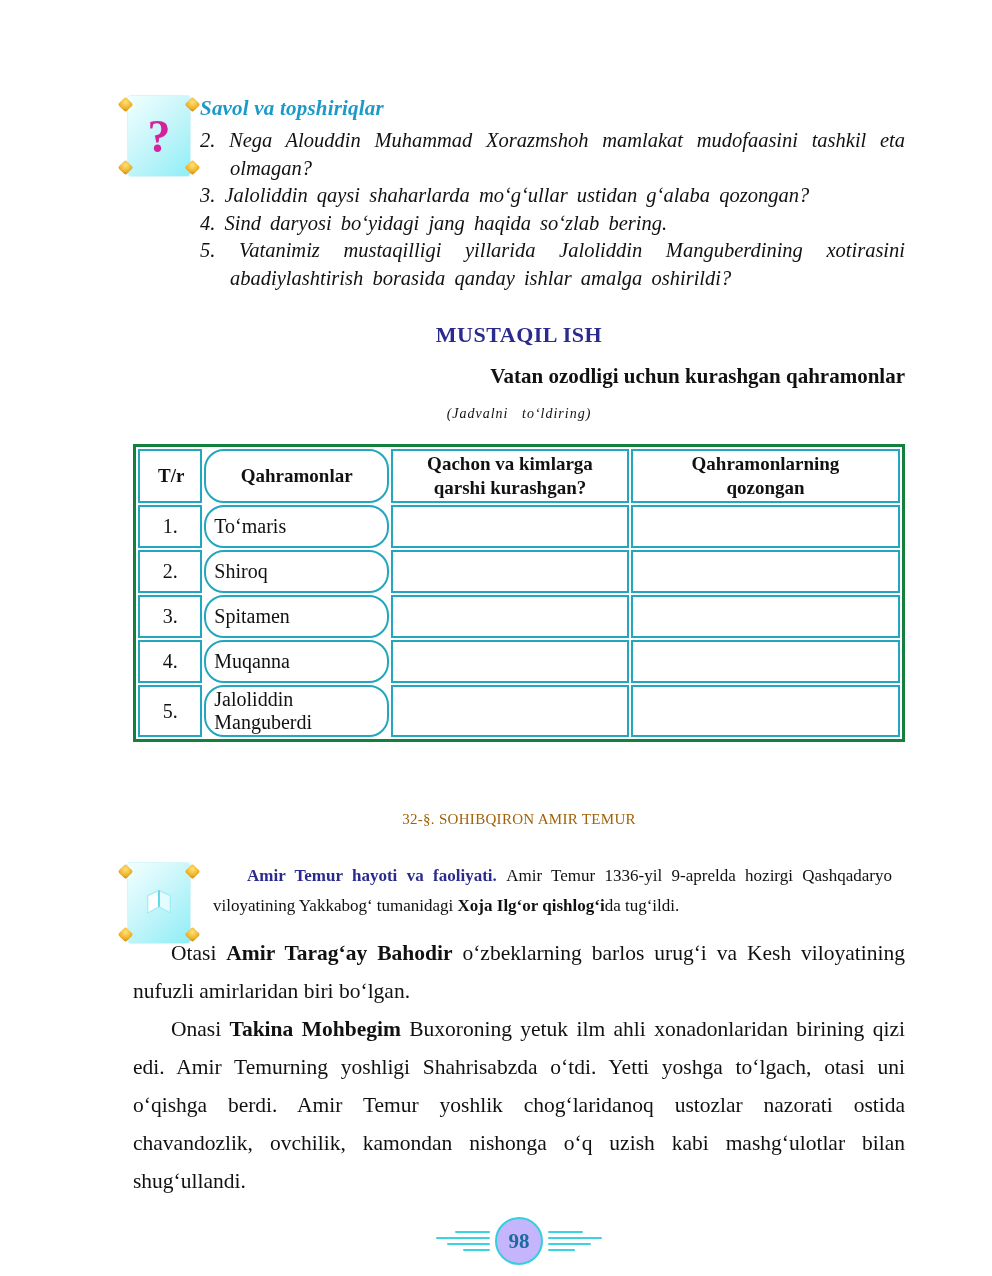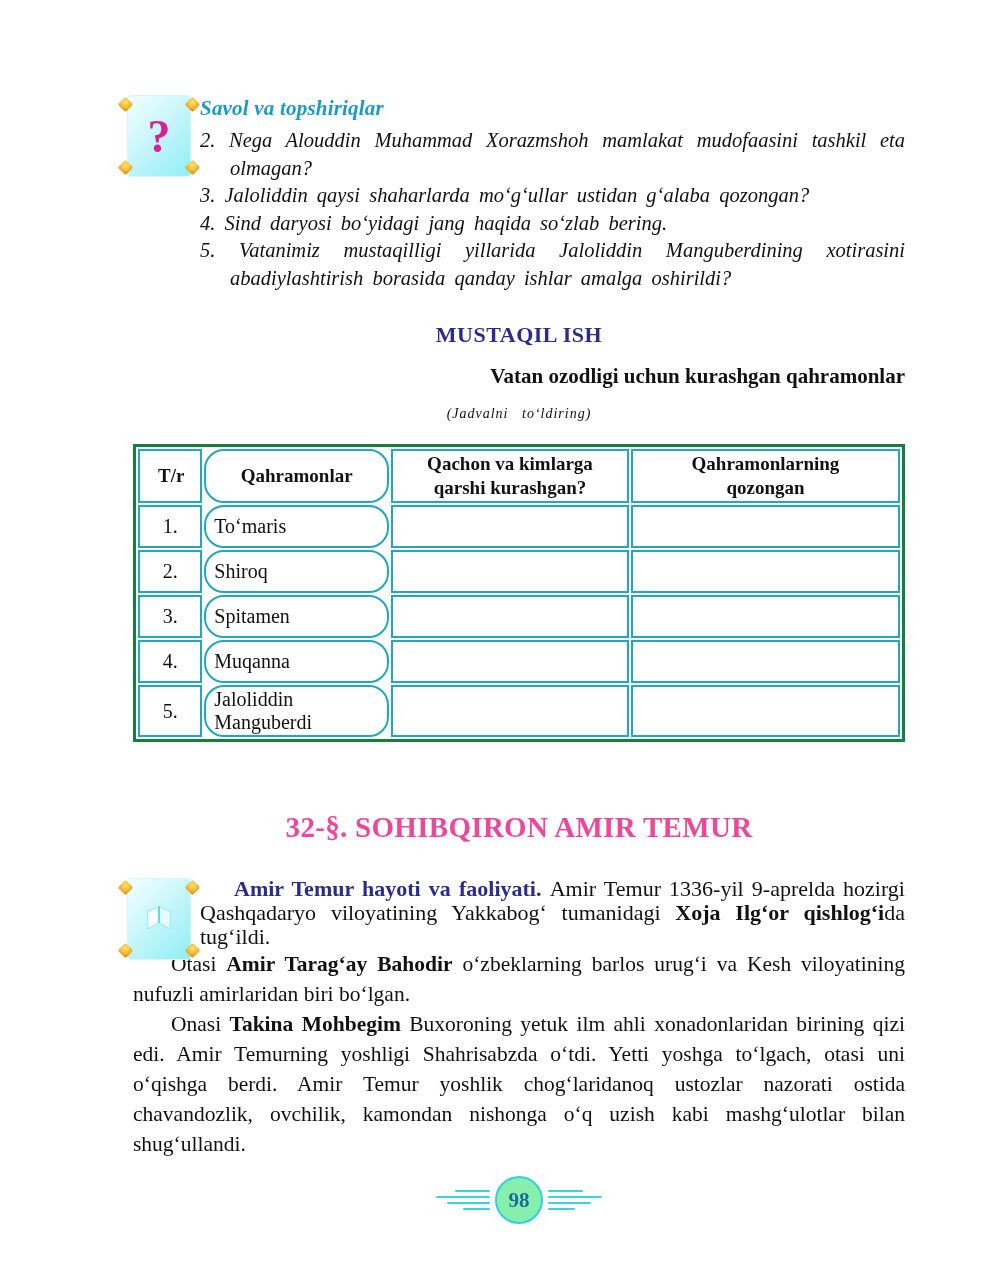--- a/index.html
+++ b/index.html
@@ -80,53 +80,53 @@
   table.heroes th.col-3{padding:0 44px;}
   table.heroes td{height:37px;font-size:20px;vertical-align:middle;}
   .col-0{width:5.6%;text-align:center;}
   .col-1{width:26%;border-radius:20px;}
   td.col-1{padding-left:8px;}
   .col-2{width:35%;}
   .col-3{width:33.4%;}
 
   
   .h-section{
-    text-align:center;font-size:29px;font-weight:bold;color:#ec4899;
+    text-align:center;font-size:15px;font-weight:normal;color:#a16207;
     margin:69px 0 0 0;letter-spacing:.3px;
   }
   .para-first{position:relative;margin:33px 0 0 67px;}
   .para-first .scroll-icon{top:2px;}
   .book-svg{width:40px;height:40px;}
   .para-first p{
-    margin:0;font-size:22px;line-height:24px;text-align:justify;
+    margin:13px;font-size:17px;line-height:30px;text-align:justify;
     text-indent:34px;
   }
   .seg-lead{color:#2b2b8e;font-weight:bold;}
   .seg-bold{font-weight:bold;}
   .body-para{
-    margin:0;font-size:21.5px;line-height:30px;text-align:justify;
+    margin:0;font-size:21.5px;line-height:38px;text-align:justify;
     text-indent:38px;
   }
 
   
   .footer-orn{
     margin-top:17px;
     display:flex;align-items:center;justify-content:center;gap:5px;
   }
   .wing{display:flex;flex-direction:column;gap:3.5px;}
   .wing.left{align-items:flex-end;}
   .wing.right{align-items:flex-start;}
   .wing .bar{height:2.5px;background:#3cd3de;border-radius:1px;}
   .wing .b0{width:35px}
   .wing .b1{width:54px}
   .wing .b2{width:43px}
   .wing .b3{width:27px}
   .pg-circle{
     width:44px;height:44px;border:2.5px solid #35cede;border-radius:50%;
-    display:flex;align-items:center;justify-content:center;background:#86efac;
+    display:flex;align-items:center;justify-content:center;background:#c4b5fd;
   }
   .pg-num{font-size:21px;font-weight:bold;color:#1d6b9e;}
 </style>
 </head>
 <body>
 
 <div class="page">
 
   <section class="questions">
     <div class="scroll-icon">

